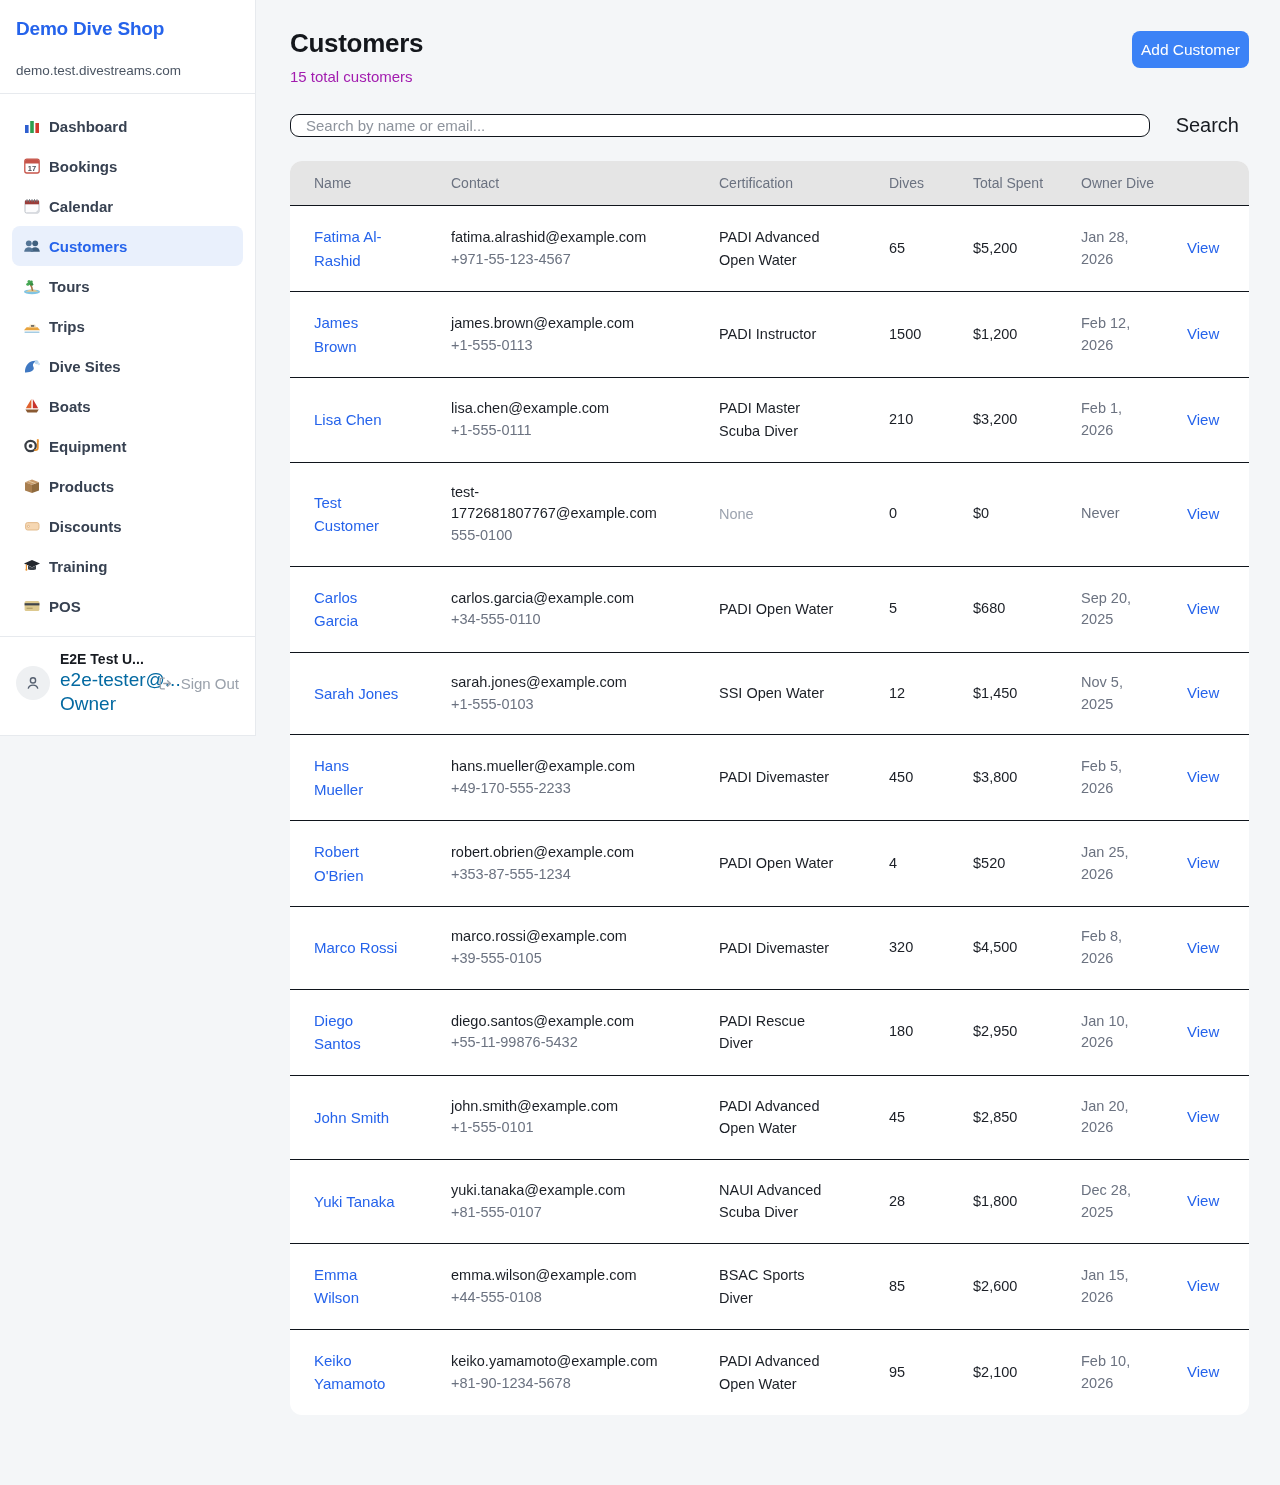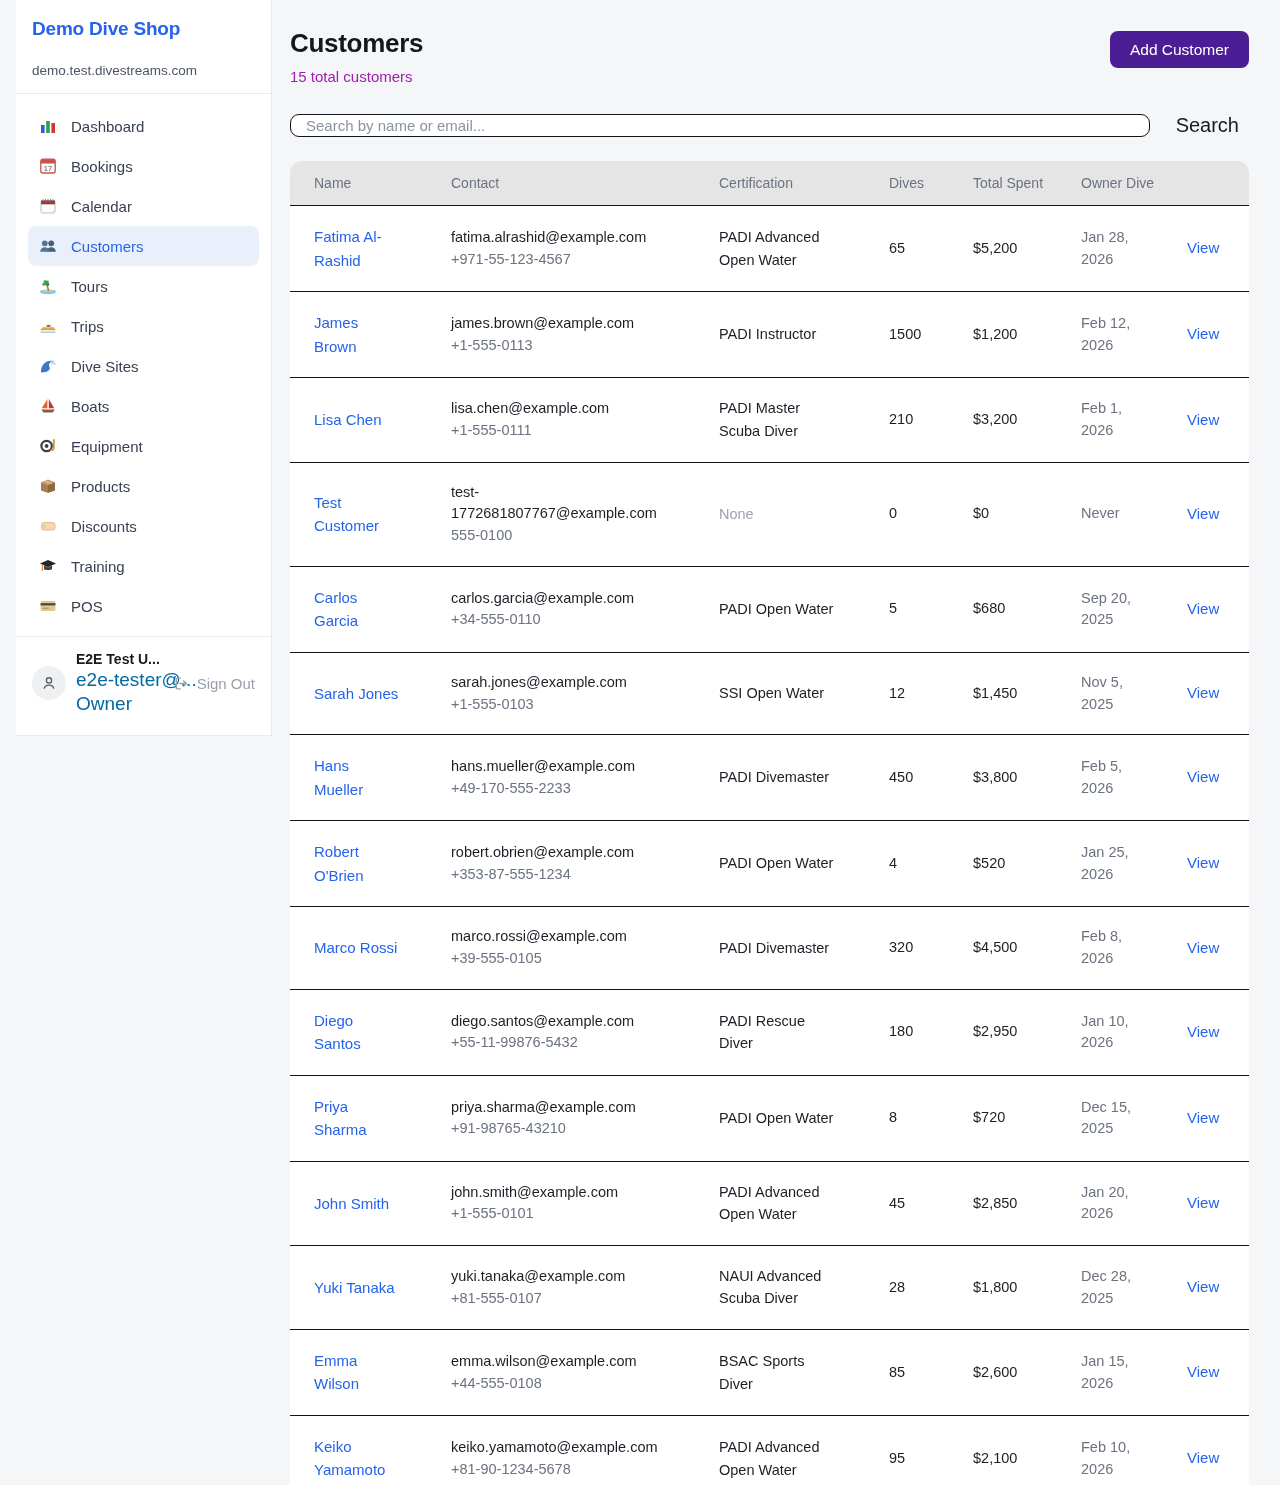--- a/index.html
+++ b/index.html
@@ -8,33 +8,33 @@
     width:1280px; height:1485px;
     background:#f4f6f8;
     font-family:"Liberation Sans","DejaVu Sans",sans-serif;
     color:#171b21;
     -webkit-font-smoothing:antialiased;
   }
   .app { position:relative; width:1280px; }
 
   
   .sidebar {
-    position:absolute; left:16px; top:0; width:256px;
+    position:absolute; left:0; top:0; width:256px;
     background:#ffffff;
     border-right:1px solid #e7eaee;
     border-bottom:1px solid #e7eaee;
   }
   .sb-head { padding:18px 16px 15px 16px; border-bottom:1px solid #e7eaee; }
   .shop-name { color:#2563eb; font-size:19px; font-weight:bold; letter-spacing:-0.2px; }
   .shop-domain { color:#4b5563; font-size:13.5px; margin-top:23px; }
   .sb-nav { padding:12px 12px 10px 12px; }
   .nav-item {
-    display:flex; align-items:center; gap:13px;
+    display:flex; align-items:center; gap:7px;
     padding:10px 10px; border-radius:8px;
-    font-size:15px; color:#374151; cursor:pointer;
+    font-size:15px; color:#374151; cursor:pointer;font-weight:bold;
   }
   .nav-item.active { background:#e9f0fc; color:#2563eb; }
   .icn { width:20px; height:20px; flex:none; display:inline-flex; }
   .icn svg { width:20px; height:20px; }
 
   .sb-user {
     border-top:1px solid #e7eaee;
     padding:14px 16px 20px 16px;
     display:flex; align-items:center; gap:10px;
   }
@@ -52,23 +52,23 @@
     color:#9aa1ab; font-size:15px; font-family:inherit; padding:0;
     flex:none;
   }
 
   
   .main { margin-left:257px; padding:28px 31px 30px 33px; }
   .page-head { display:flex; justify-content:space-between; align-items:flex-start; }
   .page-title { font-size:26px; font-weight:bold; margin:0; color:#14171c; letter-spacing:-0.3px; }
   .subtitle { font-size:15px; color:#a21caf; margin-top:9px; }
   .btn-primary {
-    background:#4c1d95; color:#ffffff; border:none; cursor:pointer;
+    background:#3b82f6; color:#ffffff; border:none; cursor:pointer;
     font-family:inherit; font-size:15.5px; font-weight:500;
-    padding:0 20px; height:37px; border-radius:8px; margin-top:3px;
+    padding:0 9px; height:37px; border-radius:8px; margin-top:3px;
   }
   .search-row { margin-top:29px; display:flex; align-items:center; }
   .search-input {
     flex:1; height:23px;
     border:1px solid #10151c; border-radius:9px;
     padding:0 15px; font-size:15px; font-family:inherit;
     background:#ffffff; color:#171b21; outline:none;
   }
   .search-input::placeholder { color:#8d939c; }
   .btn-plain {
@@ -443,32 +443,20 @@
       <div class="email">diego.santos@example.com</div>
       <div class="phone">+55-11-99876-5432</div>
     </td>
     <td class="td-cert"><span class="cert">PADI Rescue Diver</span></td>
     <td class="td-dives">180</td>
     <td class="td-spent">$2,950</td>
     <td class="td-date"><span class="date">Jan 10, 2026</span></td>
     <td class="td-action"><a class="view-link">View</a></td>
   </tr>
 
-  <tr>
-    <td class="td-name"><a class="name-link">Priya Sharma</a></td>
-    <td class="td-contact">
-      <div class="email">priya.sharma@example.com</div>
-      <div class="phone">+91-98765-43210</div>
-    </td>
-    <td class="td-cert"><span class="cert">PADI Open Water</span></td>
-    <td class="td-dives">8</td>
-    <td class="td-spent">$720</td>
-    <td class="td-date"><span class="date">Dec 15, 2025</span></td>
-    <td class="td-action"><a class="view-link">View</a></td>
-  </tr>
 
   <tr>
     <td class="td-name"><a class="name-link">John Smith</a></td>
     <td class="td-contact">
       <div class="email">john.smith@example.com</div>
       <div class="phone">+1-555-0101</div>
     </td>
     <td class="td-cert"><span class="cert">PADI Advanced Open Water</span></td>
     <td class="td-dives">45</td>
     <td class="td-spent">$2,850</td>

